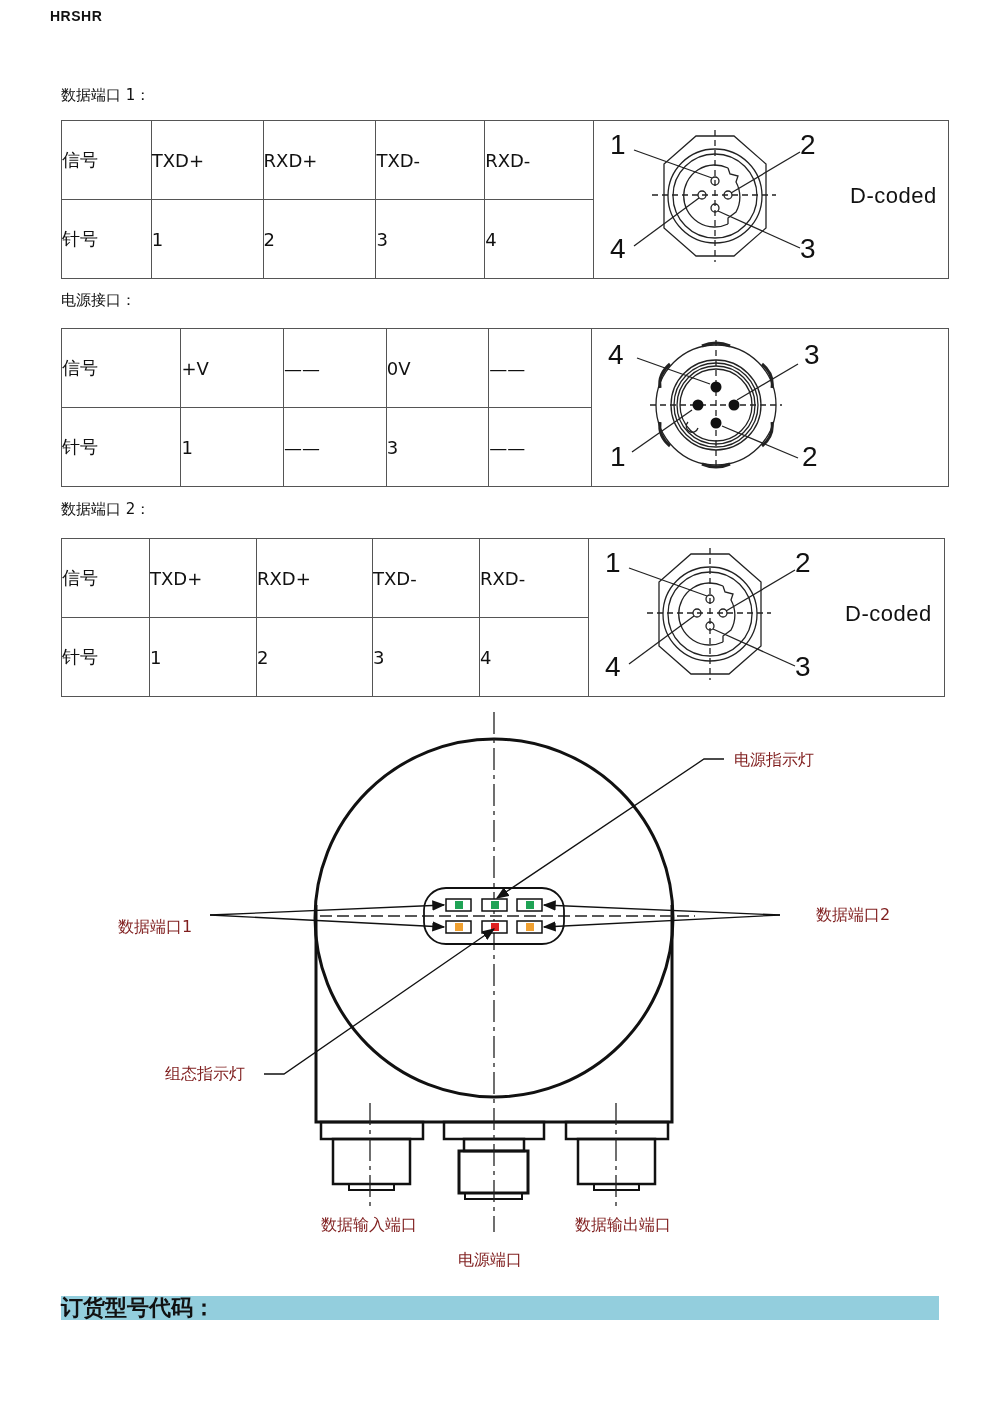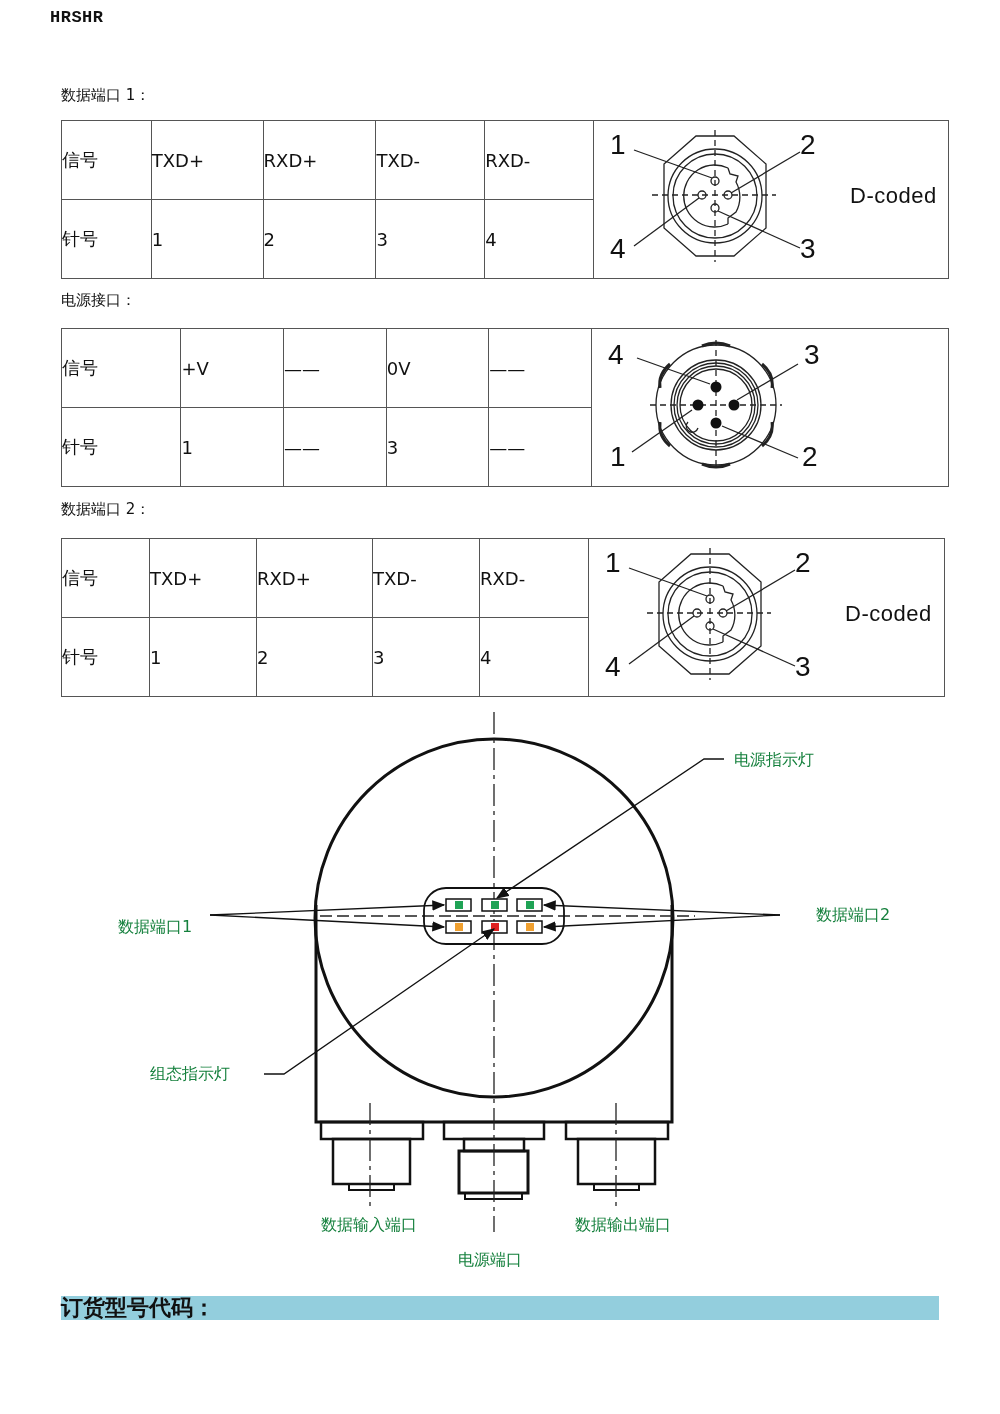--- a/index.html
+++ b/index.html
@@ -1,28 +1,28 @@
 <!DOCTYPE html>
 <html><head>
 <meta charset="utf-8">
 <style>
   html, body { margin: 0; padding: 0; background: #ffffff; }
   body { width: 1000px; height: 1414px; position: relative; overflow: hidden;
          font-family: "DejaVu Sans", "Liberation Sans", sans-serif; color: #111; }
-  .brand { position: absolute; left: 50px; top: 8px; font-size: 17px; font-weight: bold;
-           font-family: Liberation Mono, monospace; letter-spacing: 0.5px; }
+  .brand { position: absolute; left: 50px; top: 8px; font-size: 14px; font-weight: bold;
+           font-family: Liberation Sans, sans-serif; letter-spacing: 0.5px; }
   .section-title { position: absolute; left: 61px; font-size: 15px; color: #111; }
   table.pins { position: absolute; border-collapse: collapse; }
   table.pins td { border: 1.3px solid #555; text-align: left; vertical-align: middle;
                   font-size: 18px; height: 78px; padding: 0; }
   td.diagram { text-align: left; position: relative; }
   td.diagram svg { display: block; }
   .dcoded { position: absolute; font-size: 22px; font-family: "Liberation Sans", sans-serif; letter-spacing: 0.5px; }
   .drawing { position: absolute; left: 0; top: 700px; width: 1000px; height: 570px; }
-  .label { position: absolute; font-size: 16px; color: #15803d; white-space: nowrap; }
+  .label { position: absolute; font-size: 16px; color: #7f1d1d; white-space: nowrap; }
   .order-bar { position: absolute; left: 61px; top: 1296px; width: 878px; height: 24px;
                background: #93cedd; }
   .order-bar span { font-size: 22px; font-weight: bold; line-height: 24px; padding-left: 0; color: #111; }
 </style>
 </head>
 <body>
 
 <div class="brand">HRSHR</div>
 
 <div class="section-title" style="top:86px;">数据端口 1：</div>
@@ -232,21 +232,21 @@
       <line x1="780" y1="915" x2="544" y2="927" marker-end="url(#arr)"></line>
 
       <polyline points="724,759 704,759 497,898" marker-end="url(#arr)"></polyline>
 
       <polyline points="264,1074 284,1074 494,929" marker-end="url(#arr)"></polyline>
     </g>
   </svg>
   <div class="label" style="left:734px; top:50px;">电源指示灯</div>
   <div class="label" style="left:118px; top:217px;">数据端口1</div>
   <div class="label" style="left:816px; top:205px;">数据端口2</div>
-  <div class="label" style="left:150px; top:364px;">组态指示灯</div>
+  <div class="label" style="left:165px; top:364px;">组态指示灯</div>
   <div class="label" style="left:321px; top:515px;">数据输入端口</div>
   <div class="label" style="left:458px; top:550px;text-align:center;">电源端口</div>
   <div class="label" style="left:575px; top:515px;">数据输出端口</div>
 </div>
 
 <div class="order-bar">
   <span>订货型号代码：</span>
 </div>
 
 </body></html>

